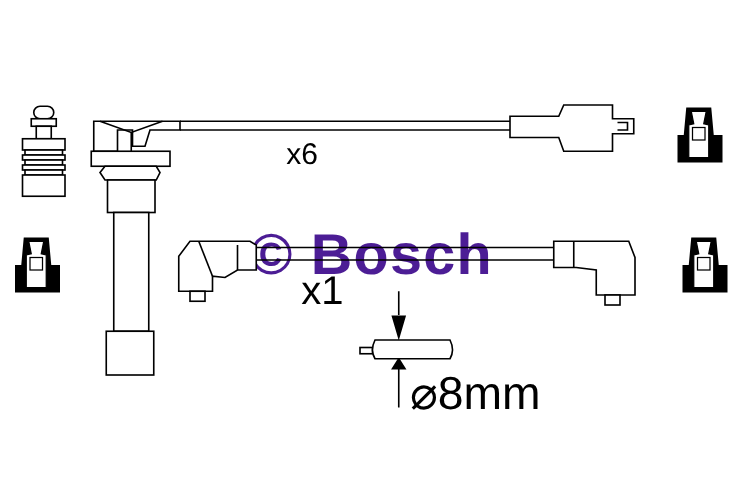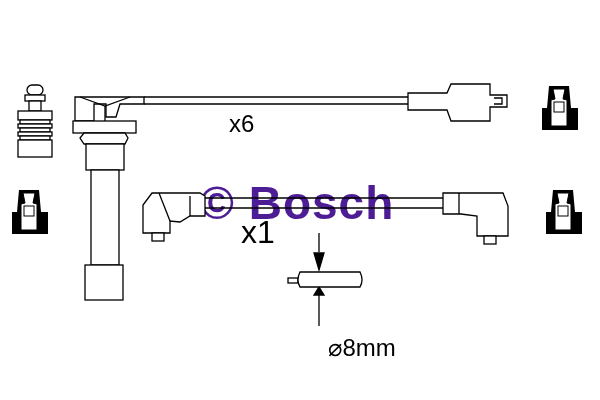--- a/index.html
+++ b/index.html
@@ -1,21 +1,21 @@
 <!DOCTYPE html>
 <html><head>
 <meta charset="utf-8">
 <style>
   html, body { margin: 0; padding: 0; background: #ffffff; }
   body { width: 600px; height: 400px; position: relative; overflow: hidden; font-family: "Liberation Sans", sans-serif; }
   svg { position: absolute; left: 0; top: 0; }
   .label { position: absolute; color: #000; font-family: "Liberation Sans", sans-serif; line-height: 1; }
   .qty6 { left: 229px; top: 112px; font-size: 24px; }
   .qty1 { left: 241px; top: 216px; font-size: 32px; }
-  .dim { left: 328px; top: 296px; font-size: 24px; margin-top: 40px; }
+  .dim { left: 328px; top: 296px; font-size: 37px; }
   .wm { position: absolute; left: 200px; top: 176px; font-size: 46px; font-weight: bold; color: #4c1d95; letter-spacing: 1px; text-align: right; }
 </style>
 </head>
 <body>
 
 <div class="wm">© Bosch</div>
 
 <svg width="600" height="400" viewBox="0 0 600 400">
   <g fill="none" stroke="#000" stroke-width="1.3">
 

